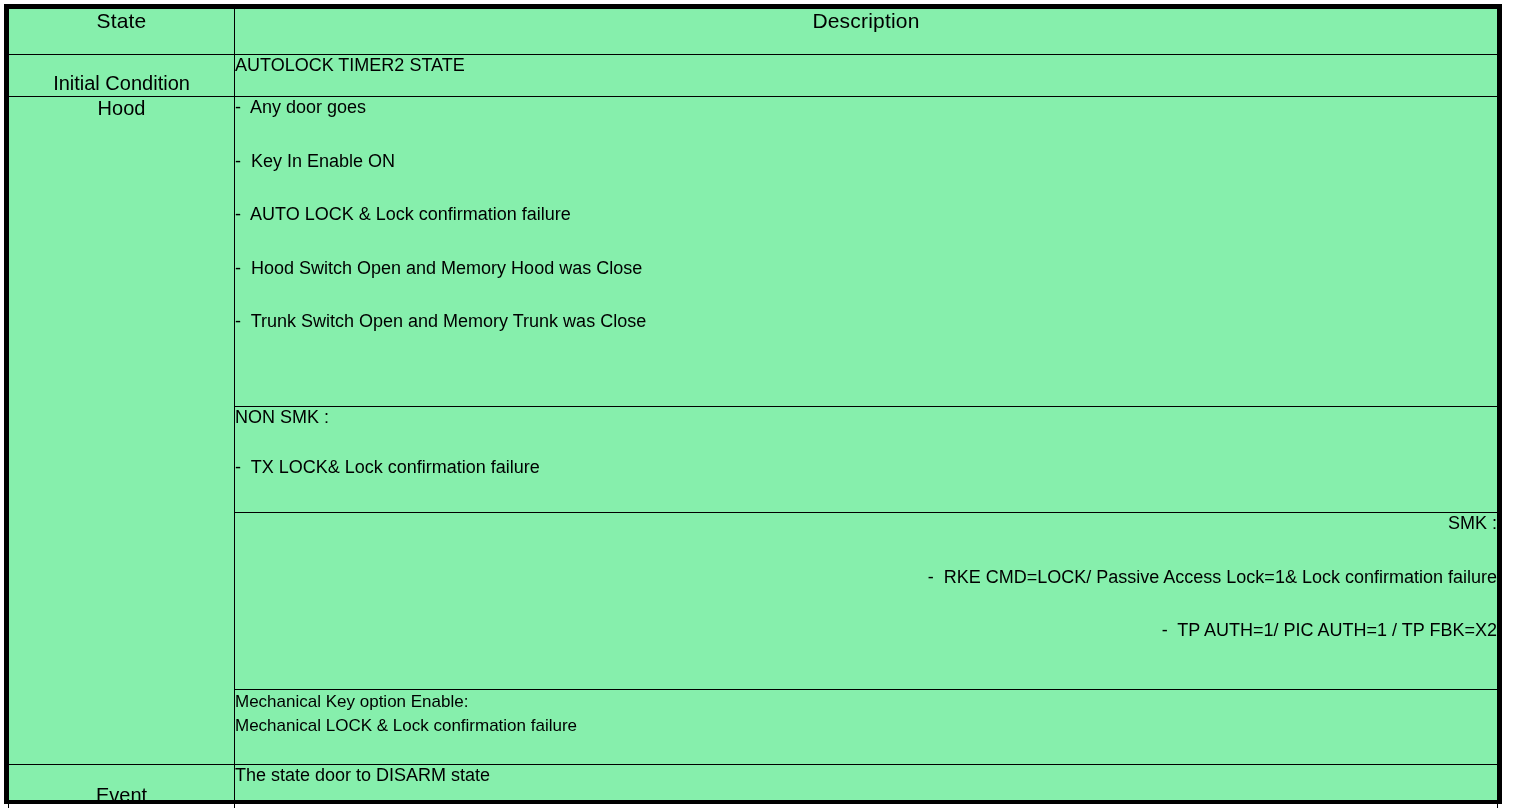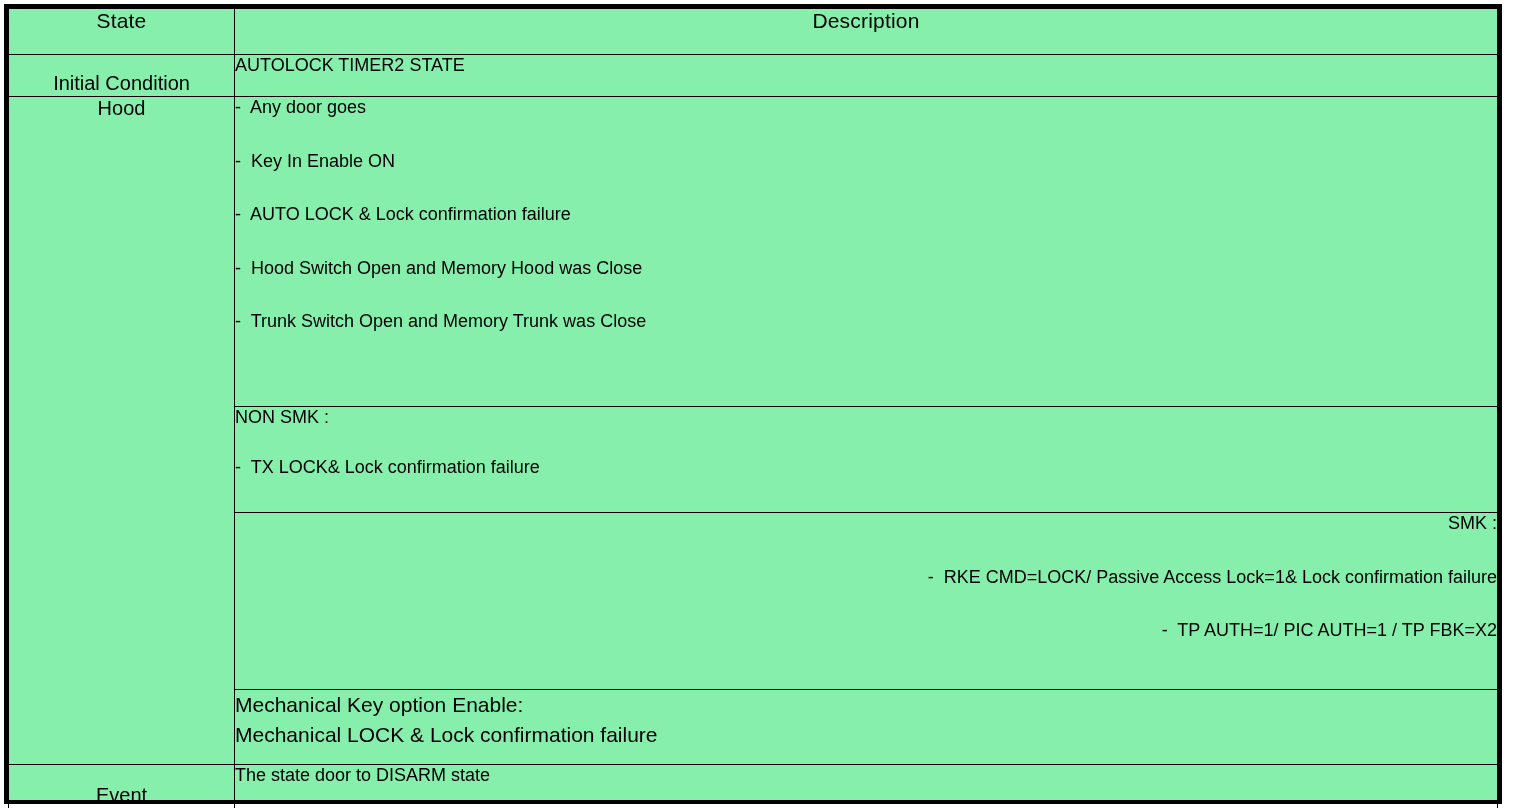--- a/index.html
+++ b/index.html
@@ -85,21 +85,21 @@
     height: 32px;
   }
   .ev-gap-sm {
     height: 28px;
   }
 
   .tight-line {
     margin: 0;
     padding: 0;
     white-space: pre;
-    font-size: 21px;
+    font-size: 17px;
     line-height: 1.42;
   }
 
   .row-initial { height: 42px; }
   .row-event-main { height: 310px; }
   .row-nonsmk { height: 106px; }
   .row-smk { height: 177px; text-align: right; }
   .row-mech { height: 75px; }
   .row-action { height: 45px; }
 </style>

